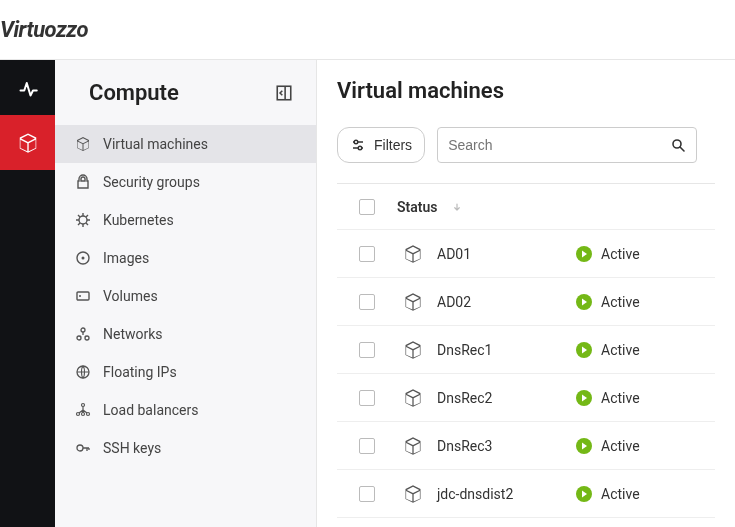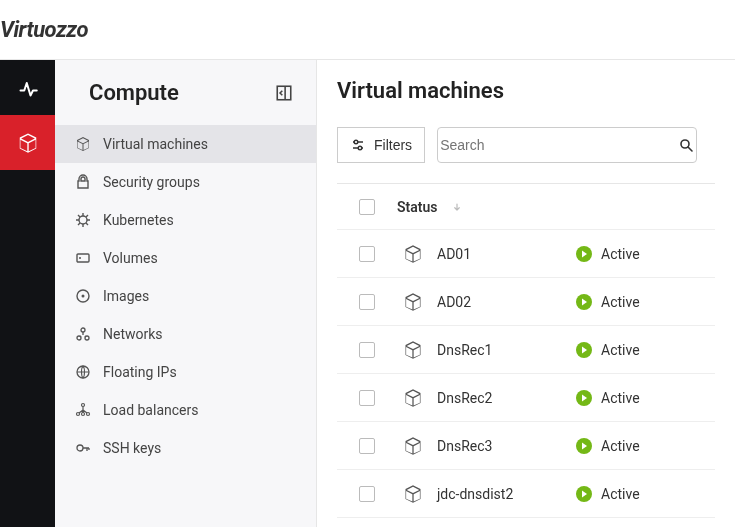--- a/index.html
+++ b/index.html
@@ -54,28 +54,28 @@
     color:#444; cursor:pointer;
     font-size:14px;
   }
   .nav-item.selected { background:#e4e4e8; }
   .nav-icon { width:16px; height:16px; color:#555; display:flex; align-items:center; justify-content:center; flex-shrink:0; }
   .content { flex:1; padding: 18px 20px; overflow:auto; border-top: 1px solid #e6e6e6; margin-top:-1px;}
   .content h1 { font-size:22px; font-weight:600; color:#222; margin-bottom:24px; }
   .toolbar { display:flex; gap:12px; margin-bottom:20px; }
   .filters-btn {
     display:flex; align-items:center; gap:8px;
-    border:1px solid #ccc; border-radius:0;
+    border:1px solid #ccc; border-radius:12px;
     padding:7px 12px; background:#fff; cursor:pointer;
     font-size:14px; color:#333;
   }
   .search-wrap {
     display:flex; align-items:center; flex:0 0 260px;
     border:1px solid #ccc; border-radius:4px;
-    padding:0 2px; height:36px;
+    padding:0 10px; height:36px;
   }
   .search-wrap input {
     border:none; outline:none; flex:1; font-size:14px;
     background:transparent;
   }
   .table { width:100%; border-top:1px solid #e6e6e6; }
   .thead, .trow { display:flex; align-items:center; border-bottom:1px solid #eee; }
   .thead { height:46px; font-weight:600; color:#333; }
   .trow { height:48px; }
   .cell-check { width:60px; display:flex; justify-content:center; }
@@ -220,32 +220,32 @@
           <span class="nav-icon">
             <svg width="16" height="16" viewBox="0 0 16 16">
               <use href="#i-helm"></use>
             </svg>
           </span>
           <span>Kubernetes</span>
         </li>
         <li class="nav-item">
           <span class="nav-icon">
             <svg width="16" height="16" viewBox="0 0 16 16">
+              <use href="#i-disc"></use>
+            </svg>
+          </span>
+          <span>Images</span>
+        </li>
+        <li class="nav-item">
+          <span class="nav-icon">
+            <svg width="16" height="16" viewBox="0 0 16 16">
               <use href="#i-hdd"></use>
             </svg>
           </span>
           <span>Volumes</span>
-        </li>
-        <li class="nav-item">
-          <span class="nav-icon">
-            <svg width="16" height="16" viewBox="0 0 16 16">
-              <use href="#i-disc"></use>
-            </svg>
-          </span>
-          <span>Images</span>
         </li>
         <li class="nav-item">
           <span class="nav-icon">
             <svg width="16" height="16" viewBox="0 0 16 16">
               <use href="#i-net"></use>
             </svg>
           </span>
           <span>Networks</span>
         </li>
         <li class="nav-item">

